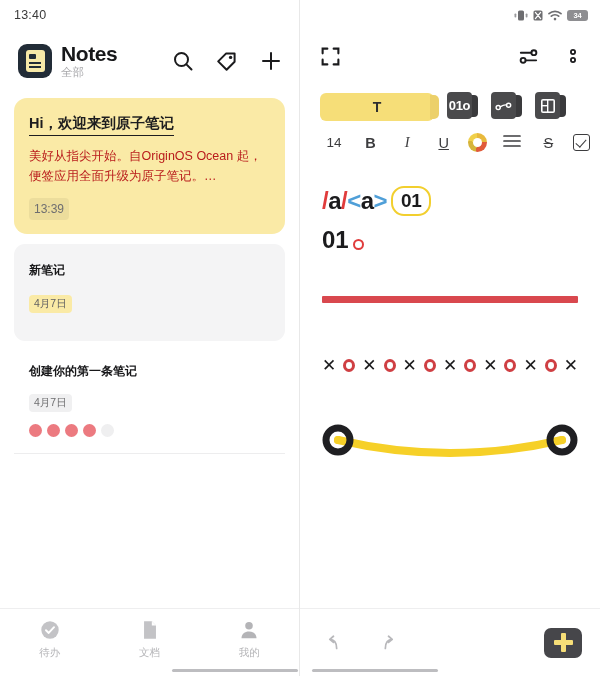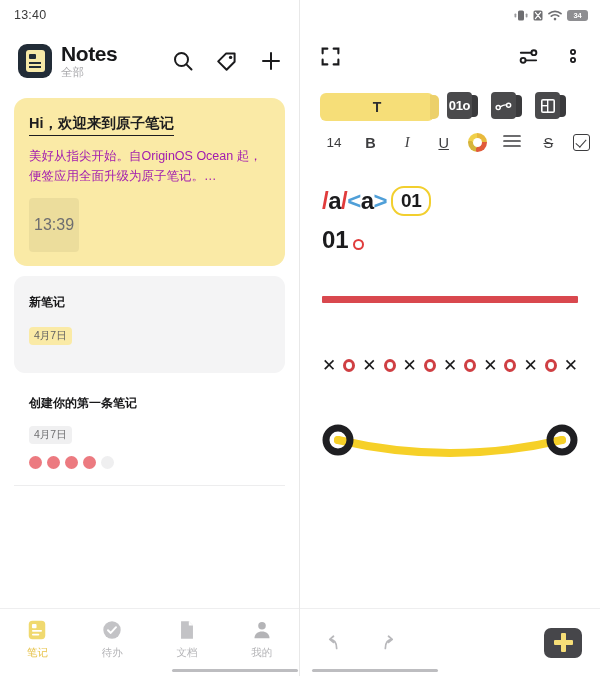--- a/index.html
+++ b/index.html
@@ -62,26 +62,26 @@
     border-radius: 13px;
     padding: 16px 15px 14px 15px;
   }
   .card-yellow { background: #faeaa6; }
   .card-title-yellow {
     font-size: 14.5px; font-weight: 700; color: #1d1d1f;
     border-bottom: 1.6px solid #1d1d1f; display: inline-block; padding-bottom: 2px;
     line-height: 1.3;
   }
   .card-body-yellow {
-    margin-top: 10px; font-size: 12.5px; color: #a21caf; line-height: 1.62;
+    margin-top: 10px; font-size: 12.5px; color: #b91c1c; line-height: 1.62;
   }
   .chip-date {
     display: inline-block; margin-top: 12px;
-    font-size: 16px; color: #6e6e70;
-    background: rgba(0,0,0,.055); border-radius: 4px; padding: 18px 5px;
+    font-size: 12px; color: #6e6e70;
+    background: rgba(0,0,0,.055); border-radius: 4px; padding: 4px 5px;
   }
 
   .card-grey { background: #f4f4f5; margin-top: 10px; padding: 18px 15px 28px 15px; border-radius: 11px; min-height: 88px;}
   .card-title { font-size: 12px; font-weight: 700; color: #18181a; }
   .chip-date-yellow {
     display: inline-block; margin-top: 16px;
     font-size: 10.5px; color: #5f5f61;
     background: #faeaa6; border-radius: 4px; padding: 2px 5px;
   }
 
@@ -294,31 +294,20 @@
           <span class="dot" style="background:#ec7a80"></span>
           <span class="dot" style="background:#ec7a80"></span>
           <span class="dot" style="background:#ec7a80"></span>
           <span class="dot" style="background:#efeff0"></span>
         </div>
       </div>
 
     </div>
 
     <div class="bottom-nav">
-      <div class="nav-item">
-        <span>
-          <svg class="nav-ico" viewBox="0 0 24 24">
-            <rect x="3" y="2" width="18" height="20" rx="4" fill="#f0d96f"></rect>
-            <rect x="6.5" y="5.5" width="5" height="4.5" rx="1" fill="#fff"></rect>
-            <rect x="6.5" y="12" width="11" height="1.9" rx="1" fill="#fff"></rect>
-            <rect x="6.5" y="16" width="8" height="1.9" rx="1" fill="#fff"></rect>
-          </svg>
-        </span>
-        <span class="nav-label active">笔记</span>
-      </div>
       <div class="nav-item">
         <span>
           <svg class="nav-ico" viewBox="0 0 24 24">
             <circle cx="12" cy="12" r="9.5" fill="#c3c3c6"></circle>
             <path d="M7.6 12.3 L10.6 15.2 L16.4 8.9" fill="none" stroke="#fff" stroke-width="2.1" stroke-linecap="round" stroke-linejoin="round"></path>
           </svg>
         </span>
         <span class="nav-label">待办</span>
       </div>
       <div class="nav-item">

